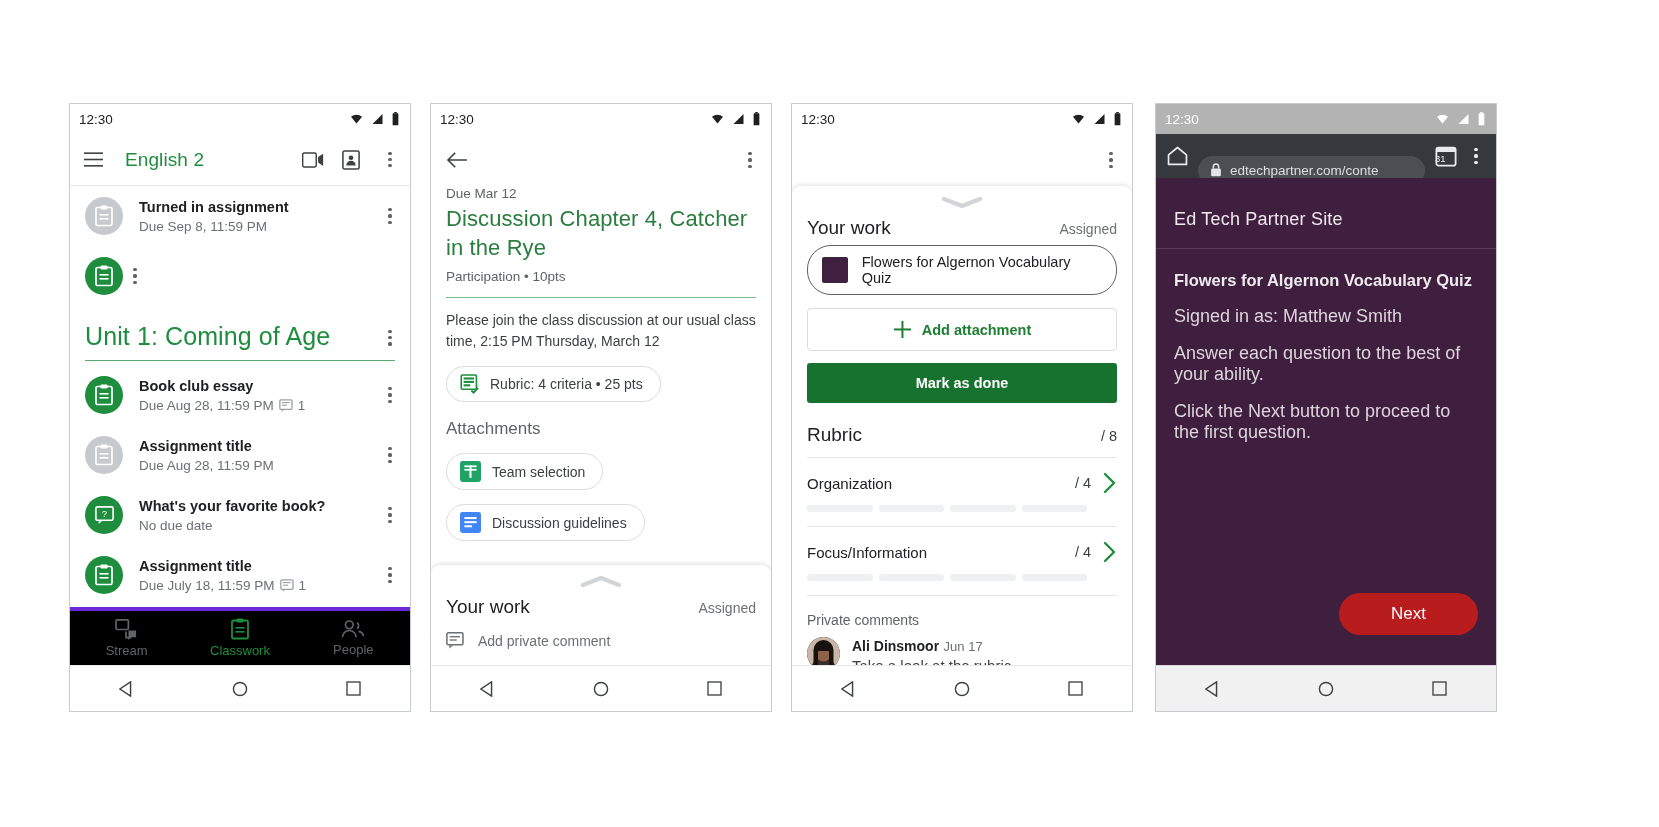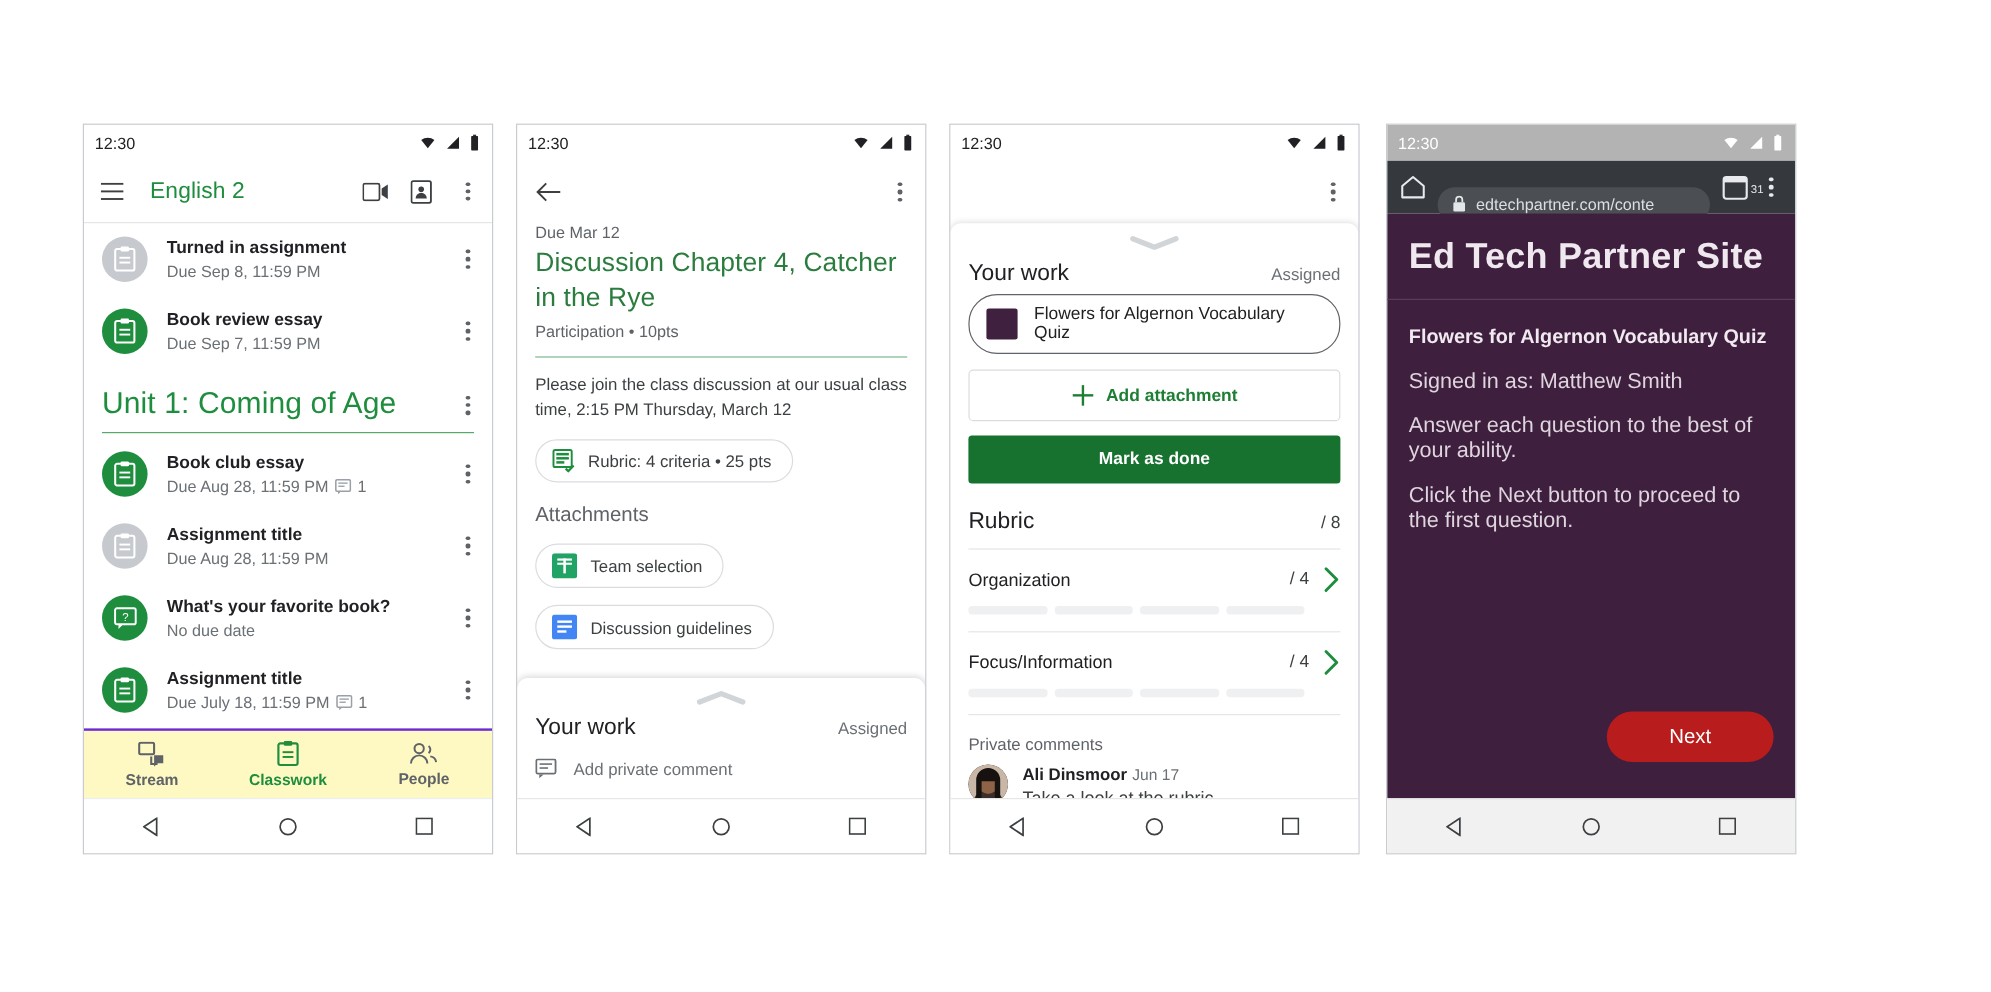--- a/index.html
+++ b/index.html
@@ -70,21 +70,21 @@
   .unit-head {
     padding: 16px 14px 0 15px; display: flex; align-items: flex-start;
   }
   .unit-head h2 { color: #1e8e3e; font-size: 25px; font-weight: normal; flex: 1;
                   letter-spacing: .1px; }
   .unit-rule { height: 1px; background: #56a96b; margin: 9px 15px 4px 15px; }
 
   
   .tabbar {
     position: absolute; left: 0; right: 0; bottom: 46px; height: 58px;
-    display: flex; border-top: 2px solid #6d28d9; background: #fef9c3; font-weight: bold;
+    display: flex; border-top: 4px solid #6d28d9; background: #000000;
   }
   .tabbar .tab { flex: 1; display: flex; flex-direction: column;
                  align-items: center; justify-content: center; gap: 3px;
                  font-size: 13px; color: #5f6368; }
   .tabbar .tab.active { color: #1e8e3e; }
 
   
   .backbar { height: 52px; display: flex; align-items: center; padding: 0 15px; }
   .backbar .sp { margin-left: auto; }
   .due { font-size: 13.5px; color: #5f6368; padding: 0 15px; }
@@ -166,22 +166,22 @@
     height: 44px; background: #35383c; display: flex; align-items: center;
     padding: 0 11px; gap: 10px;
   }
   .omni {
     flex: 1; background: #4b4e52; border-radius: 20px; height: 29px;
     display: flex; align-items: center; gap: 8px; padding: 0 12px;
     font-size: 13.5px; color: #dcdfe2; overflow: hidden; white-space: nowrap; margin-top: 28px;
   }
   .page-purple { position: absolute; left: 0; right: 0; top: 74px; bottom: 46px;
                  background: #3f1f3e; }
-  .site-title { color: #efe8ef; font-size: 30px; padding: 19px 18px 0 18px;
-                font-weight: bold; letter-spacing: .2px; }
+  .site-title { color: #efe8ef; font-size: 18px; padding: 19px 18px 0 18px;
+                font-weight: normal; letter-spacing: .2px; margin-top: 12px; }
   .purple-rule { height: 1px; background: #5a3b59; margin: 18px 0 0 0; }
   .quiz-title { color: #f0eaf0; font-size: 16.5px; padding: 22px 18px 0 18px; }
   .p-line { color: #ded5de; font-size: 18px; padding: 16px 18px 0 18px; }
   .next-btn {
     position: absolute; right: 18px; bottom: 30px;
     background: #b91c1c; color: #fff; border-radius: 22px;
     padding: 11px 52px; font-size: 17px;
   }
   #phone4 .navbar { background: #f1f1f1; border-top: 1px solid #dcdcdc; }
 </style>
@@ -256,26 +256,20 @@
 
     <div class="row">
       <span class="av green">
         <svg width="20" height="22" viewBox="0 0 20 22">
             <rect x="2" y="2.5" width="16" height="18" rx="1.6" fill="none" stroke="#fff" stroke-width="1.7"></rect>
             <rect x="6.5" y="0.5" width="7" height="4" rx="1" fill="#fff"></rect>
             <rect x="5.5" y="9" width="9" height="1.6" fill="#fff"></rect>
             <rect x="5.5" y="13" width="9" height="1.6" fill="#fff"></rect>
           </svg>
       </span>
-      <span class="txt">
-        <span class="t1">Book review essay</span>
-        <span class="t2">
-            <span>Due Sep 7, 11:59 PM</span>
-          </span>
-      </span>
       <span class="kebab">
           <i></i>
           <i></i>
           <i></i>
         </span>
     </div>
   </div>
 
   <div class="unit-head">
     <h2>Unit 1: Coming of Age</h2>
@@ -693,21 +687,21 @@
         <rect x="0.8" y="6" width="10.4" height="8.2" rx="1.2" fill="#e3e5e8"></rect>
         <path d="M3.2 6 L3.2 3.8 a2.8 2.8 0 0 1 5.6 0 L8.8 6" fill="none" stroke="#e3e5e8" stroke-width="1.6"></path>
       </svg>
       <span>edtechpartner.com/conte</span>
     </span>
     <span style="position:relative;display:flex;align-items:center;justify-content:center;width:22px;height:22px;">
       <svg width="22" height="22" viewBox="0 0 22 22">
           <rect x="1.4" y="2.6" width="19.2" height="18" rx="2.2" fill="none" stroke="#e8eaed" stroke-width="1.8"></rect>
           <rect x="1.4" y="2.6" width="19.2" height="4.4" fill="#e8eaed"></rect>
         </svg>
-      <span style="position:absolute;top:8px;left:0;right:0;text-align:left;font-size:9.5px;color:#e8eaed;margin-left:24px;">31</span>
+      <span style="position:absolute;top:8px;left:0;right:0;text-align:left;font-size:9.5px;color:#e8eaed;">31</span>
     </span>
     <span class="kebab" style="padding-left:0">
       <i style="background:#e8eaed"></i>
         <i style="background:#e8eaed"></i>
         <i style="background:#e8eaed"></i>
     </span>
   </div>
 
   <div class="page-purple">
     <h1 class="site-title">Ed Tech Partner Site</h1>

